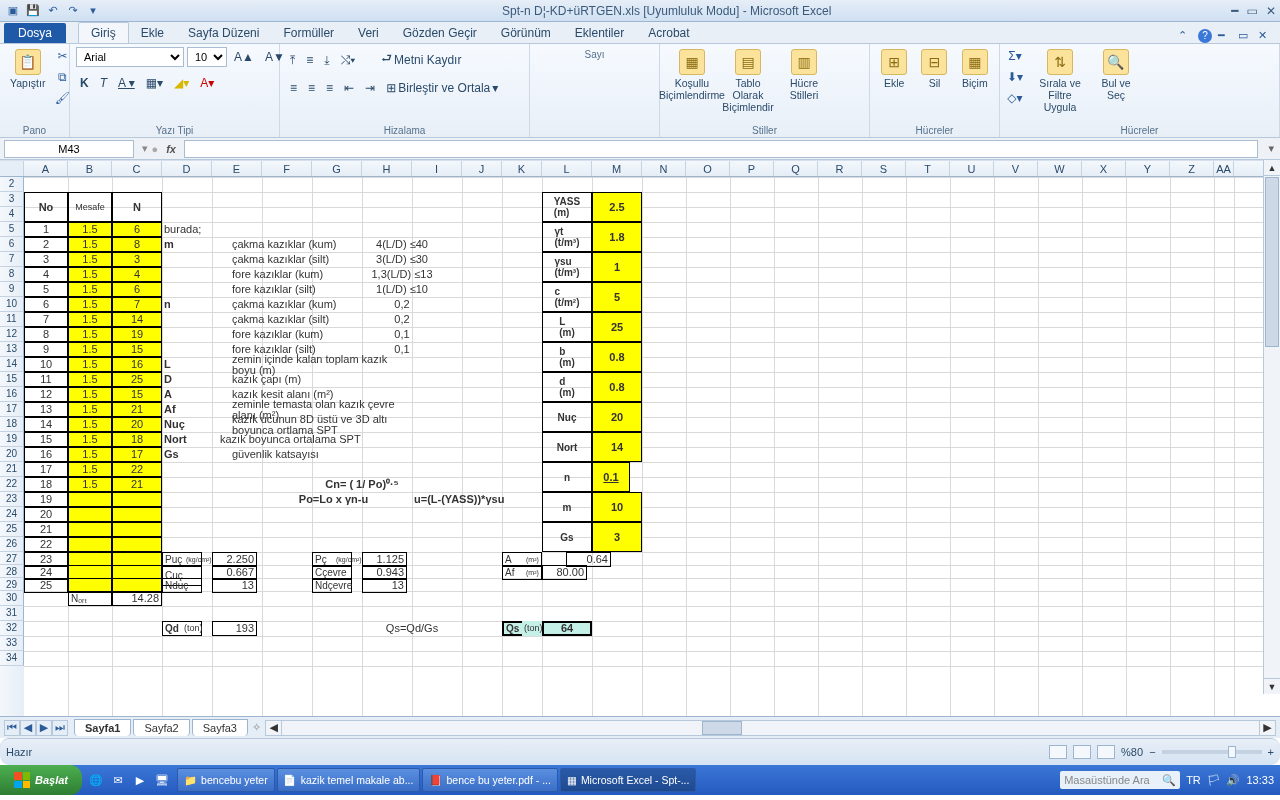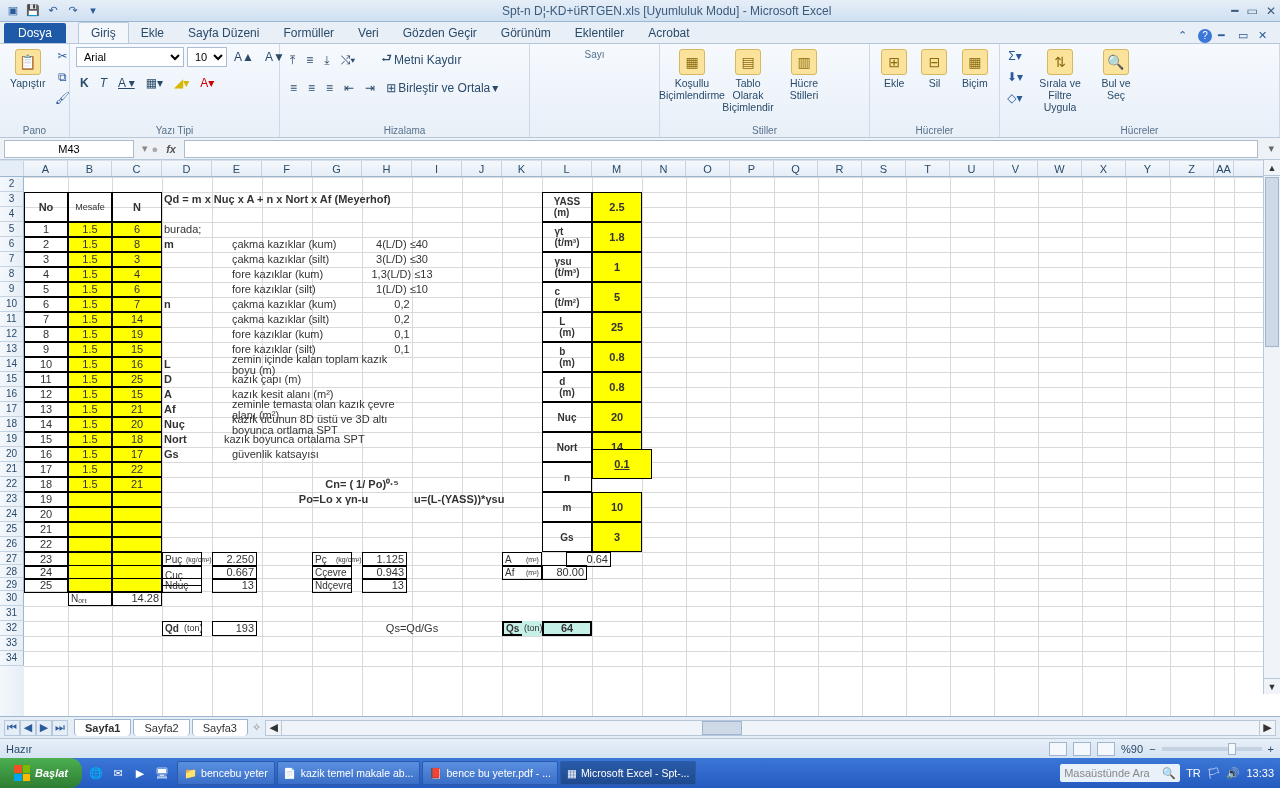--- a/index.html
+++ b/index.html
@@ -52,21 +52,21 @@
 .bord-box { border:2px solid #000; }
 .mint { background:#c5f0e7; }
 .sheettabs { height:22px; background:#e5edf6; border-top:1px solid #9db5cf; display:flex; align-items:center; font-size:11px; }
 .sheettabs .nav { display:flex; gap:0; padding:0 4px;}
 .sheettabs .nav span { width:16px;height:16px; display:flex;align-items:center;justify-content:center; cursor:pointer; color:#2a5a9a; border:1px solid #b8c8db;}
 .sheettabs .tab { padding:2px 10px; background:#fff; border:1px solid #9db5cf; border-bottom:none; margin-left:2px; cursor:pointer; border-radius:0 0 4px 4px;}
 .sheettabs .tab.active { font-weight:bold; }
 .sheettabs .hscroll { flex:1; margin:0 4px; height:16px; background:#f0f3f7; border:1px solid #b8c8db; display:flex; }
 .sheettabs .hscroll .sbtn { width:16px; border-right:1px solid #b8c8db; text-align:center; cursor:pointer;}
 .sheettabs .hscroll .thumb { width:40px; background:#cdd9e7; border:1px solid #9db5cf; margin-left:420px; cursor:pointer;}
-.statusbar { height:20px; background:linear-gradient(#e8eff7,#d5e3f2); border-top:1px solid #b8c8db; display:flex; align-items:center; font-size:11px; color:#2a4a6a; padding:0 6px;}
+.statusbar { height:27px; background:linear-gradient(#e8eff7,#d5e3f2); border-top:1px solid #b8c8db; display:flex; align-items:center; font-size:11px; color:#2a4a6a; padding:0 6px;border-radius:9px;}
 .statusbar .right { margin-left:auto; display:flex; gap:6px; align-items:center;}
 .viewbtn { width:18px;height:14px; border:1px solid #9db5cf; background:#f4f8fc; cursor:pointer;}
 .slider { width:100px; height:4px; background:#c5d2e1; position:relative;}
 .slider .th { width:8px;height:12px; background:#f4f8fc; border:1px solid #9db5cf; position:absolute; top:-4px; left:66px;}
 .taskbar { height:30px; background:linear-gradient(#3b77d6,#245abf); display:flex; align-items:center; color:#fff; font-size:11px; }
 .startbtn { background:linear-gradient(#4caf50,#2e7d32); height:30px; display:flex; align-items:center; gap:5px; padding:0 14px; font-weight:bold; font-style:italic; border-radius:0 12px 12px 0; cursor:pointer;}
 .startbtn .winlogo { width:16px;height:16px; display:grid; grid-template:1fr 1fr/1fr 1fr; gap:1px;}
 .startbtn .winlogo span:nth-child(1){background:#f25022;} .startbtn .winlogo span:nth-child(2){background:#7fba00;} .startbtn .winlogo span:nth-child(3){background:#00a4ef;} .startbtn .winlogo span:nth-child(4){background:#ffb900;}
 .tb-item { height:24px; margin:0 1px; padding:0 6px; background:linear-gradient(#5a8fe0,#3b6ec7); border:1px solid #2a5aa8; display:flex; align-items:center; gap:4px; cursor:pointer; border-radius:2px; font-size:10.5px;}
 .tb-item.active { background:linear-gradient(#2a5aa8,#1e4a8f); }
@@ -443,21 +443,20 @@
         <div class="cell center bord yellow" style="left: 44px; top: 375px; width: 44px; height: 15px;"></div>
         <div class="cell center bord yellow" style="left: 88px; top: 375px; width: 50px; height: 15px;"></div>
         <div class="cell center bord" style="left: 0px; top: 388px; width: 44px; height: 15px;">24</div>
         <div class="cell center bord yellow" style="left: 44px; top: 388px; width: 44px; height: 15px;"></div>
         <div class="cell center bord yellow" style="left: 88px; top: 388px; width: 50px; height: 15px;"></div>
         <div class="cell center bord" style="left: 0px; top: 401px; width: 44px; height: 15px;">25</div>
         <div class="cell center bord yellow" style="left: 44px; top: 401px; width: 44px; height: 15px;"></div>
         <div class="cell center bord yellow" style="left: 88px; top: 401px; width: 50px; height: 15px;"></div>
         <div class="cell bord" style="left: 44px; top: 414px; width: 44px; height: 15px; font-size: 10px;">Nₒᵣₜ</div>
         <div class="cell right bord" style="left: 88px; top: 414px; width: 50px; height: 15px;">14.28</div>
-        <div class="cell bold" style="left: 138px; top: 15px; width: 350px; height: 15px;">Qd = m x Nuç x A + n x Nort x Af   (Meyerhof)</div>
         <div class="cell " style="left: 138px; top: 45px; width: 80px; height: 15px;">burada;</div>
         <div class="cell bold" style="left: 138px; top: 60px; width: 30px; height: 15px;">m</div>
         <div class="cell " style="left: 188px; top: 60px; width: 200px; height: 15px; padding-left: 20px;">çakma kazıklar   (kum)</div>
         <div class="cell center" style="left: 338px; top: 60px; width: 80px; height: 15px;">4(L/D) ≤40</div>
         <div class="cell " style="left: 188px; top: 75px; width: 200px; height: 15px; padding-left: 20px;">çakma kazıklar (silt)</div>
         <div class="cell center" style="left: 338px; top: 75px; width: 80px; height: 15px;">3(L/D) ≤30</div>
         <div class="cell " style="left: 188px; top: 90px; width: 200px; height: 15px; padding-left: 20px;">fore kazıklar (kum)</div>
         <div class="cell center" style="left: 338px; top: 90px; width: 80px; height: 15px;">1,3(L/D) ≤13</div>
         <div class="cell " style="left: 188px; top: 105px; width: 200px; height: 15px; padding-left: 20px;">fore kazıklar (silt)</div>
         <div class="cell center" style="left: 338px; top: 105px; width: 80px; height: 15px;">1(L/D) ≤10</div>
@@ -474,21 +473,21 @@
         <div class="cell " style="left: 188px; top: 180px; width: 200px; height: 15px; padding-left: 20px;">zemin içinde kalan toplam kazık boyu (m)</div>
         <div class="cell bold" style="left: 138px; top: 195px; width: 30px; height: 15px;">D</div>
         <div class="cell " style="left: 188px; top: 195px; width: 200px; height: 15px; padding-left: 20px;">kazık çapı (m)</div>
         <div class="cell bold" style="left: 138px; top: 210px; width: 30px; height: 15px;">A</div>
         <div class="cell " style="left: 188px; top: 210px; width: 200px; height: 15px; padding-left: 20px;">kazık kesit alanı (m²)</div>
         <div class="cell bold" style="left: 138px; top: 225px; width: 30px; height: 15px;">Af</div>
         <div class="cell " style="left: 188px; top: 225px; width: 200px; height: 15px; padding-left: 20px;">zeminle temasta olan kazık çevre alanı (m²)</div>
         <div class="cell bold" style="left: 138px; top: 240px; width: 30px; height: 15px;">Nuç</div>
         <div class="cell " style="left: 188px; top: 240px; width: 200px; height: 15px; padding-left: 20px;">kazık ucunun 8D üstü ve 3D altı boyunca ortlama SPT</div>
         <div class="cell bold" style="left: 138px; top: 255px; width: 30px; height: 15px;">Nort</div>
-        <div class="cell " style="left: 172px; top: 255px; width: 200px; height: 15px; padding-left: 28px;">kazık boyunca ortalama SPT</div>
+        <div class="cell " style="left: 188px; top: 255px; width: 200px; height: 15px; padding-left: 8px;">kazık boyunca ortalama SPT</div>
         <div class="cell bold" style="left: 138px; top: 270px; width: 30px; height: 15px;">Gs</div>
         <div class="cell " style="left: 188px; top: 270px; width: 200px; height: 15px; padding-left: 20px;">güvenlik katsayısı</div>
         <div class="cell center bold" style="left: 238px; top: 300px; width: 200px; height: 15px;">Cn= ( 1/ Po)⁰·⁵</div>
         <div class="cell center bold" style="left: 238px; top: 315px; width: 130px; height: 15px; padding-left: 15px;">Po=Lo x γn-u</div>
         <div class="cell bold" style="left: 388px; top: 315px; width: 150px; height: 15px;">u=(L-(YASS))*γsu</div>
         <div class="cell bold center bord" style="left: 518px; top: 15px; width: 50px; height: 30px; font-size: 10px; line-height: 1.1;">YASS<br>(m)</div>
         <div class="cell bold center bord yellow" style="left: 568px; top: 15px; width: 50px; height: 30px;">2.5</div>
         <div class="cell bold center bord" style="left: 518px; top: 45px; width: 50px; height: 30px; font-size: 10px; line-height: 1.1;">γt<br>(t/m³)</div>
         <div class="cell bold center bord yellow" style="left: 568px; top: 45px; width: 50px; height: 30px;">1.8</div>
         <div class="cell bold center bord" style="left: 518px; top: 75px; width: 50px; height: 30px; font-size: 10px; line-height: 1.1;">γsu<br>(t/m³)</div>
@@ -499,21 +498,21 @@
         <div class="cell bold center bord yellow" style="left: 568px; top: 135px; width: 50px; height: 30px;">25</div>
         <div class="cell bold center bord" style="left: 518px; top: 165px; width: 50px; height: 30px; font-size: 10px; line-height: 1.1;">b<br>(m)</div>
         <div class="cell bold center bord yellow" style="left: 568px; top: 165px; width: 50px; height: 30px;">0.8</div>
         <div class="cell bold center bord" style="left: 518px; top: 195px; width: 50px; height: 30px; font-size: 10px; line-height: 1.1;">d<br>(m)</div>
         <div class="cell bold center bord yellow" style="left: 568px; top: 195px; width: 50px; height: 30px;">0.8</div>
         <div class="cell bold center bord" style="left: 518px; top: 225px; width: 50px; height: 30px; font-size: 10px; line-height: 1.1;">Nuç</div>
         <div class="cell bold center bord yellow" style="left: 568px; top: 225px; width: 50px; height: 30px;">20</div>
         <div class="cell bold center bord" style="left: 518px; top: 255px; width: 50px; height: 30px; font-size: 10px; line-height: 1.1;">Nort</div>
         <div class="cell bold center bord yellow" style="left: 568px; top: 255px; width: 50px; height: 30px;">14</div>
         <div class="cell bold center bord" style="left: 518px; top: 285px; width: 50px; height: 30px; font-size: 10px; line-height: 1.1;">n</div>
-        <div class="cell bold center bord yellow" style="left: 568px; top: 272px; width: 60px; height: 30px; text-decoration: underline;">0.1</div>
+        <div class="cell bold center bord yellow" style="left: 568px; top: 285px; width: 38px; height: 30px; text-decoration: underline;">0.1</div>
         <div class="cell bold center bord" style="left: 518px; top: 315px; width: 50px; height: 30px; font-size: 10px; line-height: 1.1;">m</div>
         <div class="cell bold center bord yellow" style="left: 568px; top: 315px; width: 50px; height: 30px;">10</div>
         <div class="cell bold center bord" style="left: 518px; top: 345px; width: 50px; height: 30px; font-size: 10px; line-height: 1.1;">Gs</div>
         <div class="cell bold center bord yellow" style="left: 568px; top: 345px; width: 50px; height: 30px;">3</div>
         <div class="cell bord" style="left: 138px; top: 375px; width: 40px; height: 15px; font-size: 10px;">Puç</div>
         <div class="cell " style="left: 160px; top: 375px; width: 24px; height: 15px; font-size: 7px;">(kg/cm²)</div>
         <div class="cell right bord " style="left: 188px; top: 375px; width: 45px; height: 15px;">2.250</div>
         <div class="cell bord" style="left: 138px; top: 388px; width: 40px; height: 21px; font-size: 10px;">Cuç</div>
         <div class="cell right bord " style="left: 188px; top: 388px; width: 45px; height: 15px;">0.667</div>
         <div class="cell bord" style="left: 138px; top: 401px; width: 40px; height: 15px; font-size: 10px;">Nduç</div>
@@ -566,21 +565,21 @@
     <div class="sbtn" style="margin-left:auto;border-left:1px solid #b8c8db;border-right:none">▶</div>
   </div>
 </div>
 
 <div class="statusbar">
   <span>Hazır</span>
   <div class="right">
     <div class="viewbtn"></div>
     <div class="viewbtn"></div>
     <div class="viewbtn"></div>
-    <span>%90</span>
+    <span>%80</span>
     <span>−</span>
     <div class="slider">
         <div class="th"></div>
       </div>
     <span>+</span>
   </div>
 </div>
 
 <div class="taskbar">
   <div class="startbtn">

